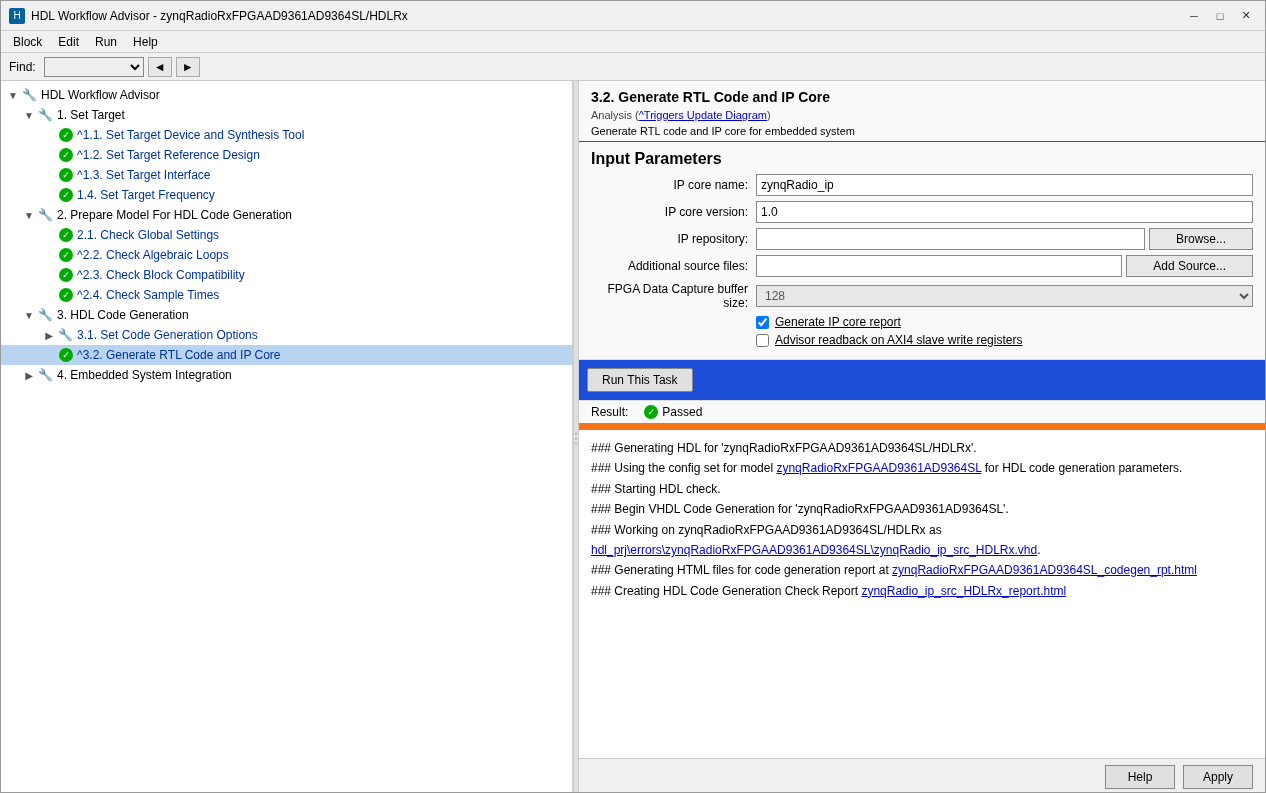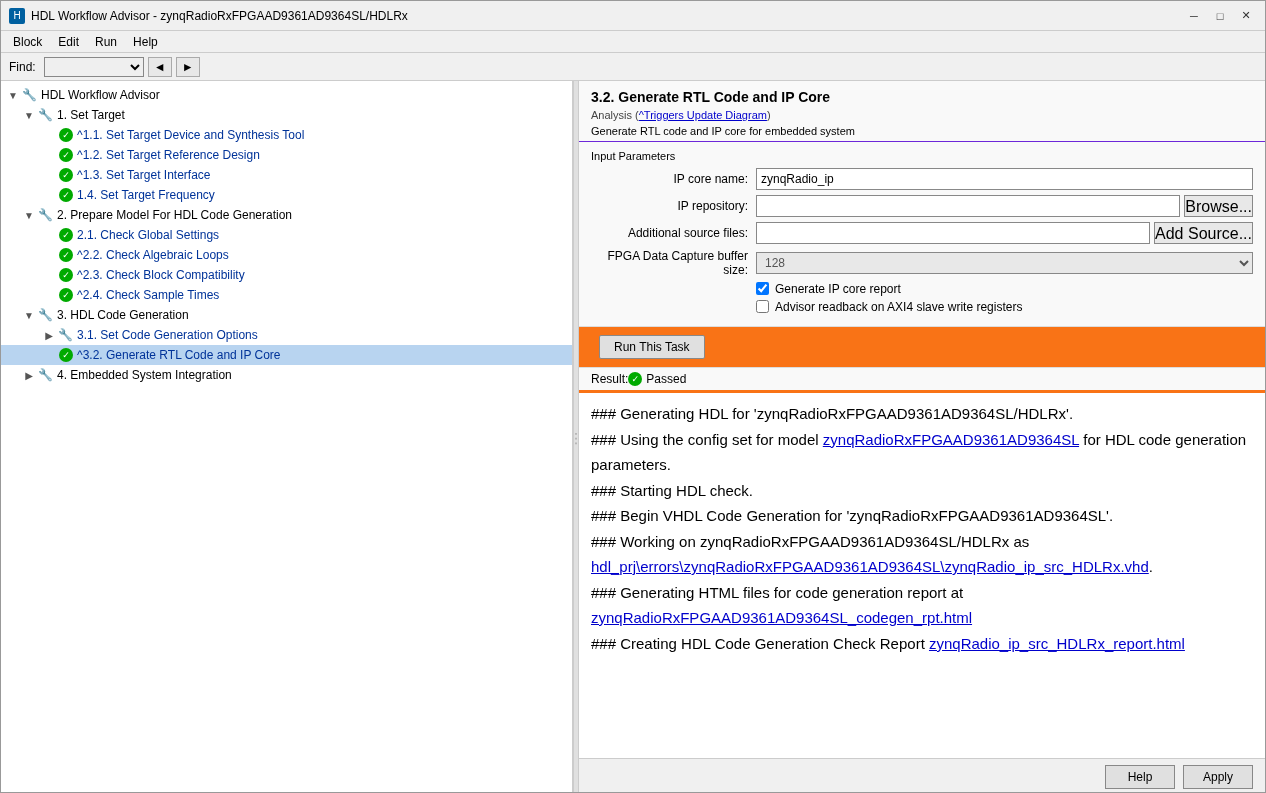--- a/index.html
+++ b/index.html
@@ -182,22 +182,22 @@
       color: #000;
       margin-top: 4px;
     }
     
     .form-area {
       padding: 8px 12px;
       background: #f9f9f9;
       border-bottom: 1px solid #ddd;
     }
     .section-label {
-      font-weight: normal;
-      font-size: 11px;
+      font-weight: bold;
+      font-size: 16px;
       margin-bottom: 6px;
       color: #000;
     }
     .form-row {
       display: flex;
       align-items: center;
       margin-bottom: 5px;
     }
     .form-label {
       width: 165px;
@@ -213,68 +213,69 @@
       padding: 0 4px;
       font-size: 12px;
       background: white;
     }
     .form-input.readonly {
       background: #e8e8e8;
       color: #555;
     }
     .form-btn {
       margin-left: 4px;
-      padding: 2px 0;
+      padding: 2px 26px;
       height: 22px;
       border: 1px solid #888;
       background: #e8e8e8;
       cursor: pointer;
-      font-size: 16px;
+      font-size: 12px;
     }
     .form-select {
       flex: 1;
       height: 22px;
       border: 1px solid #888;
       font-size: 12px;
       background: #e8e8e8;
       color: #555;
       padding: 0 4px;
     }
     .checkbox-row {
       display: flex;
-      align-items: flex-start;
+      align-items: flex-end;
       margin-bottom: 4px;
       margin-left: 165px;
+      text-decoration: underline;
     }
     .checkbox-row input[type=checkbox] { margin-right: 6px; }
     .checkbox-label { font-size: 12px; }
     
     .task-area {
-      padding: 8px 20px;
-      background: #f97316;
+      padding: 8px 8px;
+      background: #1d4ed8;
       border-bottom: 1px solid #ddd;
       display: flex;
       align-items: center;
     }
     .run-task-btn {
       padding: 4px 14px;
       border: 1px solid #888;
       background: #e0e0e0;
       cursor: pointer;
       font-size: 12px;
       border-radius: 2px;
     }
     
     .result-bar {
       display: flex;
       align-items: center;
       padding: 4px 12px;
       background: #f9f9f9;
-      border-bottom: 3px solid #f97316;
-      gap: 0;
+      border-bottom: 7px solid #f97316;
+      gap: 16px;
     }
     .result-label { font-size: 12px; color: #000; }
     .result-passed {
       display: flex;
       align-items: center;
       gap: 4px;
       font-size: 12px;
       color: #000;
     }
     .passed-icon {
@@ -287,21 +288,21 @@
       justify-content: center;
       color: white;
       font-size: 9px;
     }
     
     .log-area {
       flex: 1;
       overflow-y: auto;
       padding: 8px 12px;
       background: white;
-      font-size: 15px;
+      font-size: 12px;
       line-height: 1.7;
     }
     .log-line { color: #000; }
     .log-link { color: #0000cc; text-decoration: underline; cursor: pointer; }
     
     .panel-divider {
       width: 6px;
       background: #e0e0e0;
       border-left: 1px solid #ccc;
       border-right: 1px solid #ccc;
@@ -499,20 +500,24 @@
     </div>
 
     <div class="form-area">
       <div class="section-label">Input Parameters</div>
 
       <div class="form-row">
         <span class="form-label">IP core name:</span>
         <input class="form-input" type="text" value="zynqRadio_ip" style="">
       </div>
       <div class="form-row">
+        <span class="form-label">IP core version:</span>
+        <input class="form-input" type="text" value="1.0" style="">
+      </div>
+      <div class="form-row">
         <span class="form-label">IP repository:</span>
         <input class="form-input" type="text" value="" style="">
         <button class="form-btn">Browse...</button>
       </div>
       <div class="form-row">
         <span class="form-label">Additional source files:</span>
         <input class="form-input" type="text" value="" style="">
         <button class="form-btn">Add Source...</button>
       </div>
       <div class="form-row">

